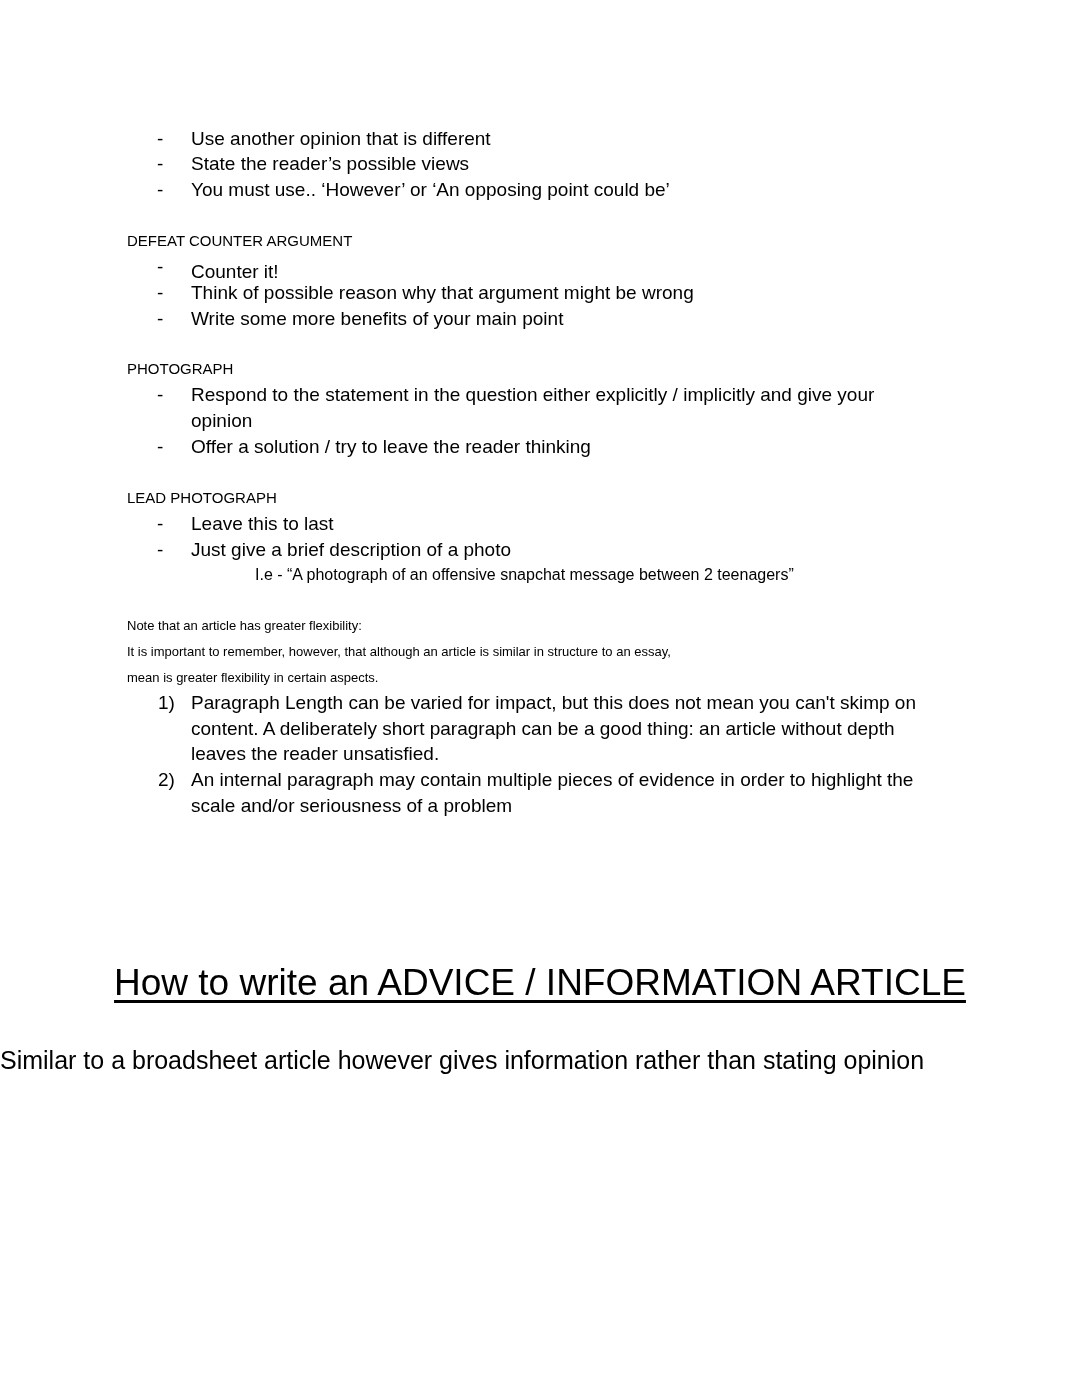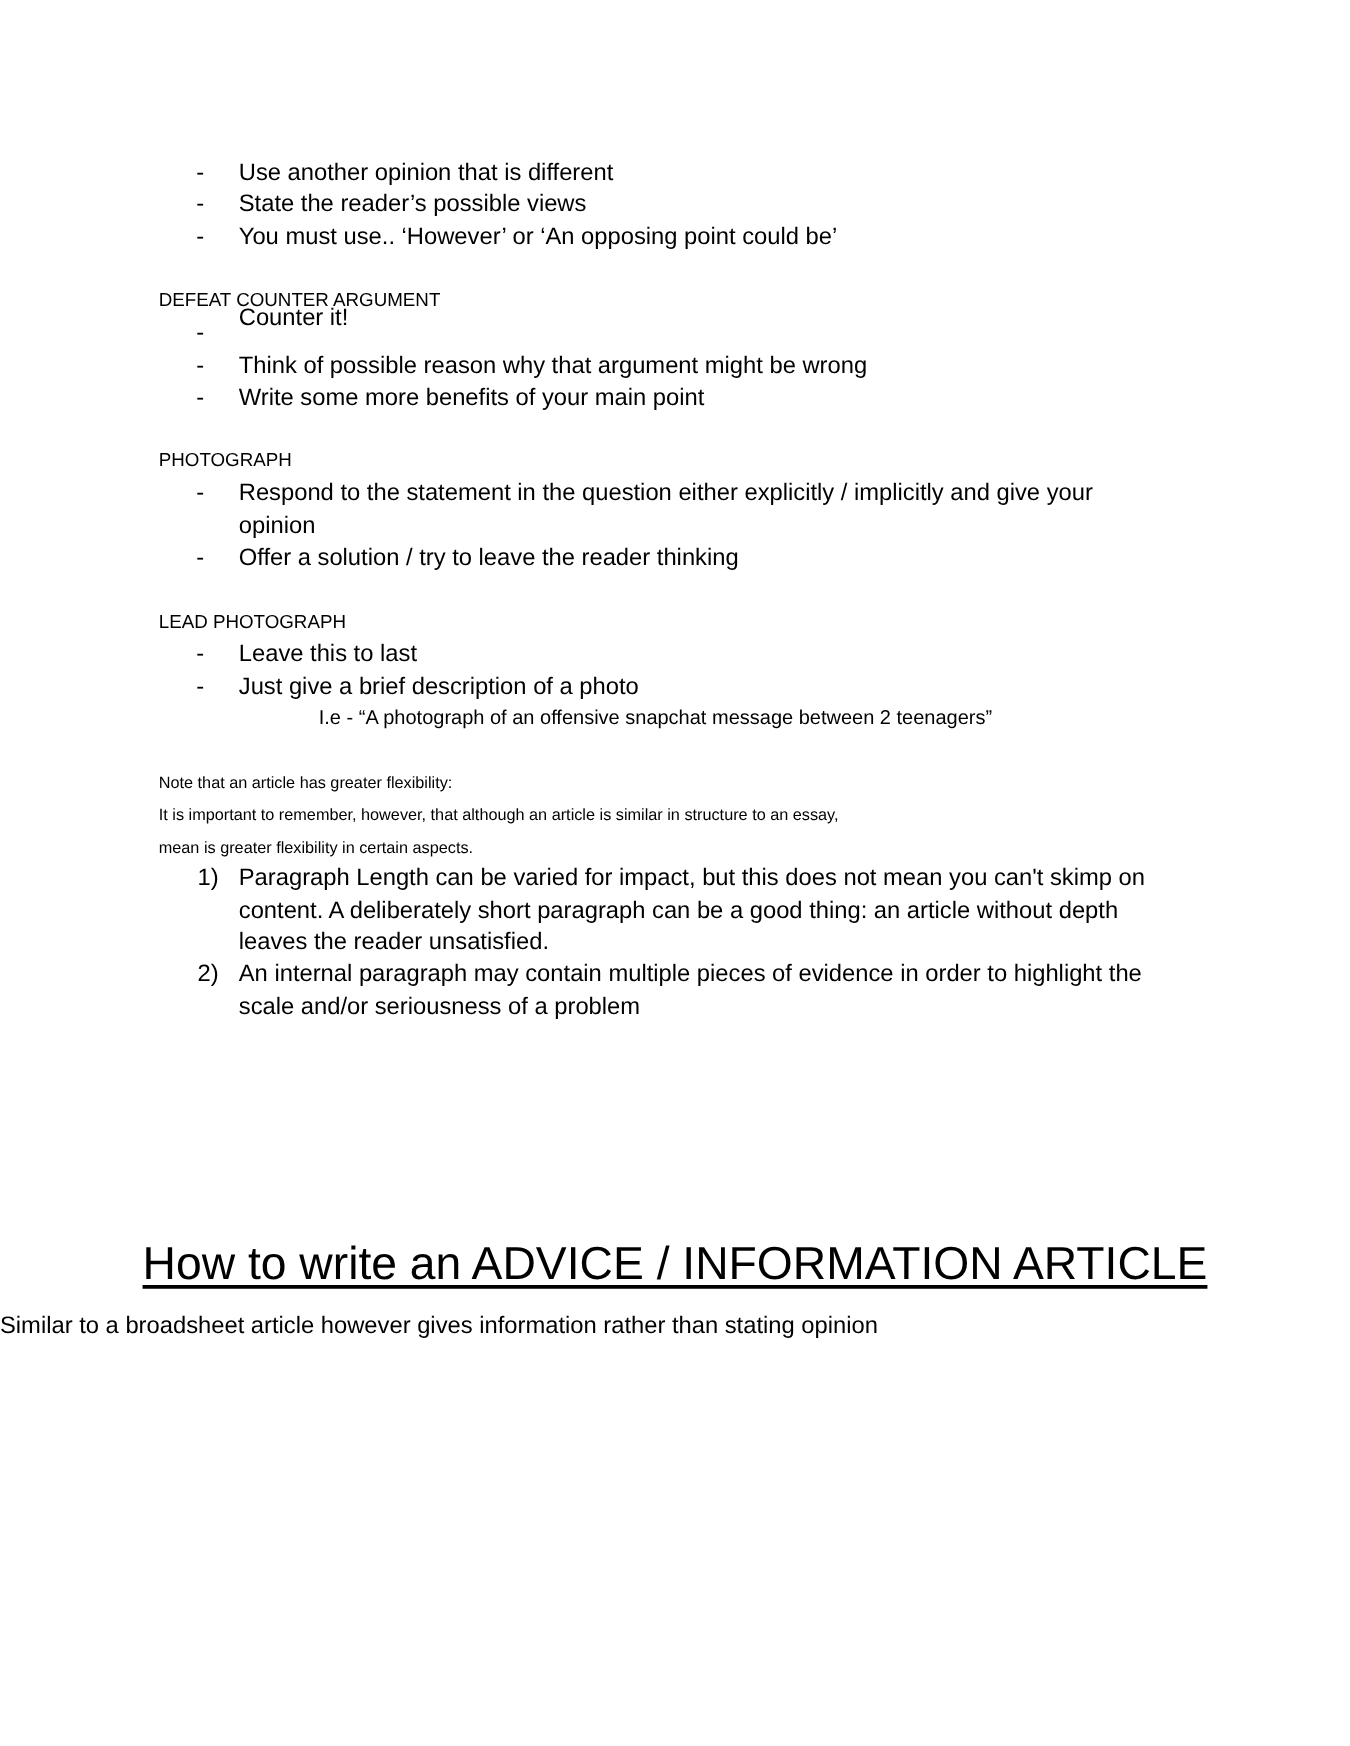--- a/index.html
+++ b/index.html
@@ -68,28 +68,27 @@
       position: absolute;
       left: 0;
       width: 1080px;
       text-align: center;
       font-size: 37px;
       line-height: 44px;
       text-decoration: underline;
       text-decoration-thickness: 3px;
       text-underline-offset: 5px;
       white-space: nowrap;
-      margin-top: 28px;
     }
     .subtitle {
       position: absolute;
       left: 0;
       width: 904px;
-      text-align: left;
-      font-size: 19px;
+      text-align: center;
+      font-size: 25px;
       line-height: 25.6px;
       white-space: nowrap;
     }
   </style>
 </head>
 <body>
 
 <div class="page">
 
   <div>
@@ -100,21 +99,21 @@
     <span class="bullet-text" style="top:151px">State the reader’s possible views</span>
 
     <span class="bullet" style="top:177px">-</span>
     <span class="bullet-text" style="top:177px">You must use.. ‘However’ or ‘An opposing point could be’</span>
   </div>
 
   <div>
     <span class="heading" style="top:228px">DEFEAT COUNTER ARGUMENT</span>
 
     <span class="bullet" style="top:254px">-</span>
-    <span class="bullet-text" style="top:242px">Counter it!</span>
+    <span class="bullet-text" style="top:259px">Counter it!</span>
 
     <span class="bullet" style="top:280px">-</span>
     <span class="bullet-text" style="top:280px">Think of possible reason why that argument might be wrong</span>
 
     <span class="bullet" style="top:306px">-</span>
     <span class="bullet-text" style="top:306px">Write some more benefits of your main point</span>
   </div>
 
   <div>
     <span class="heading" style="top:356px">PHOTOGRAPH</span>

